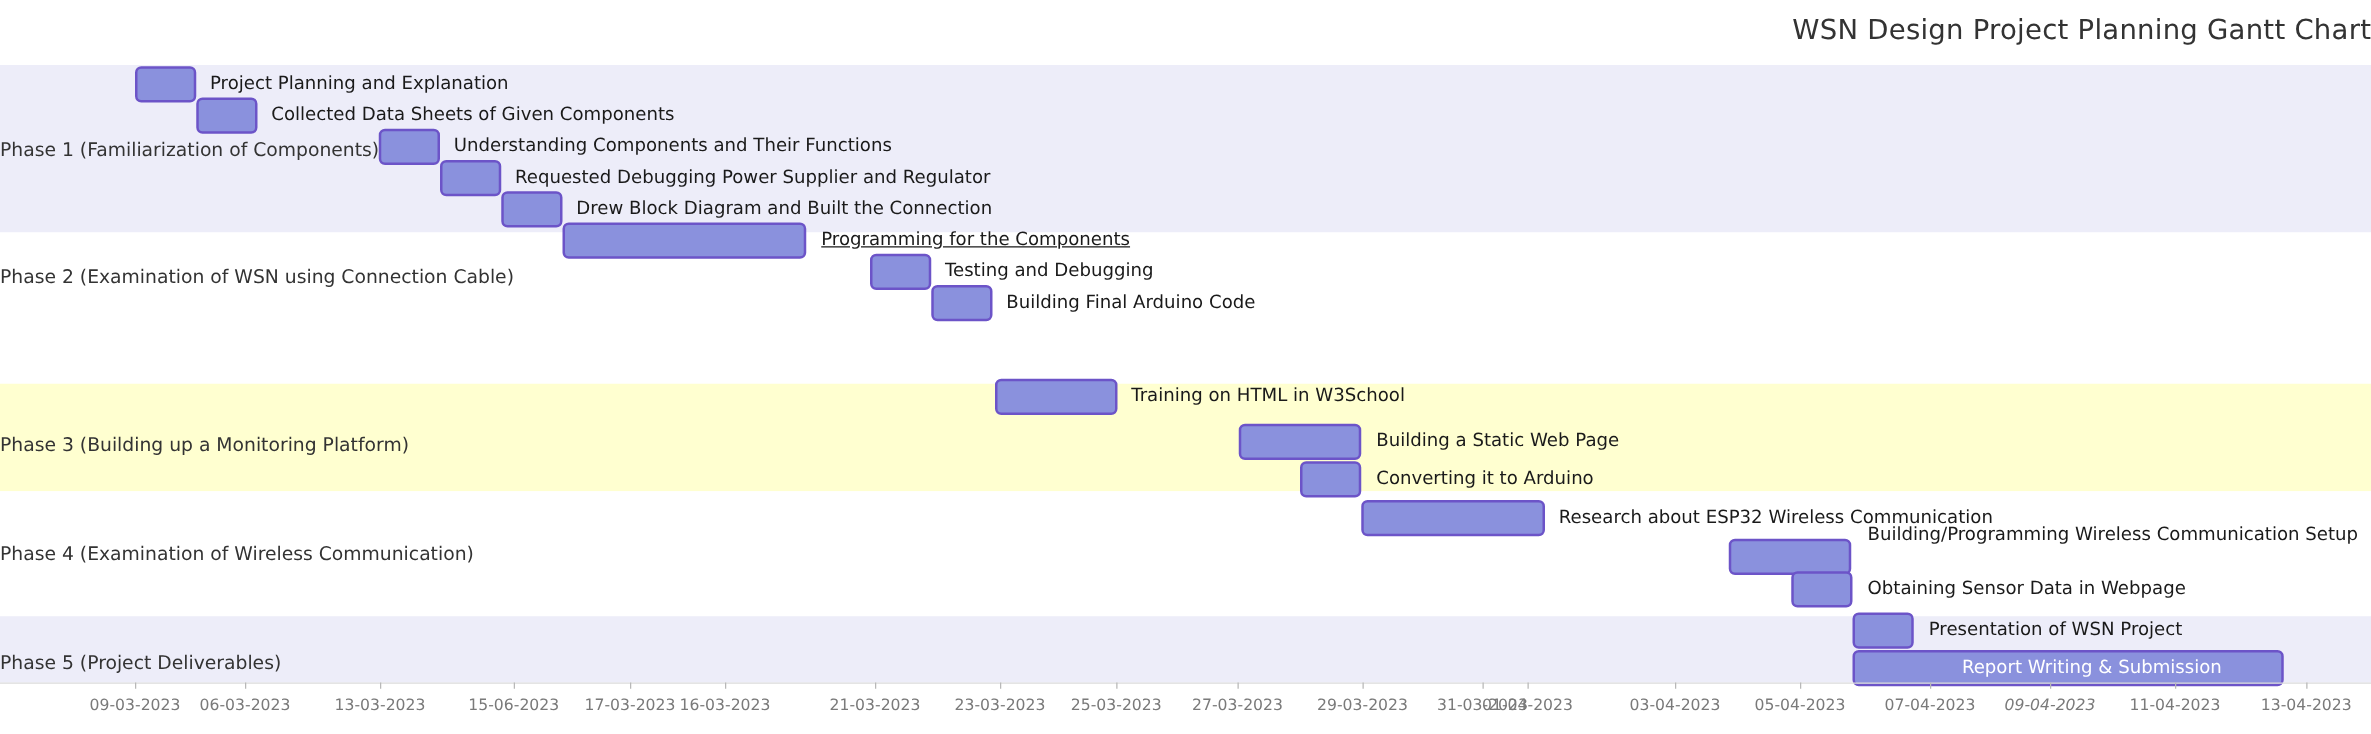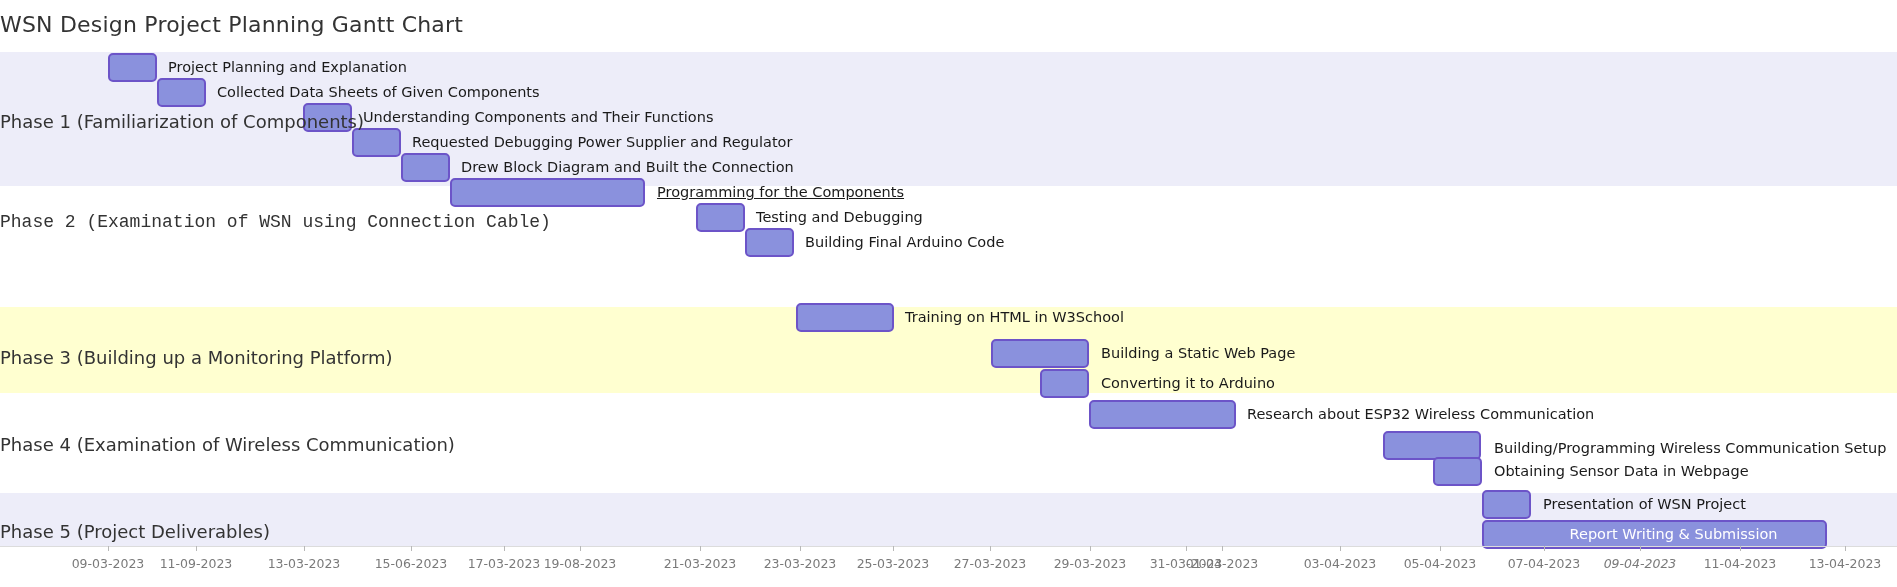--- a/index.html
+++ b/index.html
@@ -18,34 +18,34 @@
   #chart-root {
     position: relative;
     width: 1897px;
     height: 587px;
   }
   #chart-title {
     position: absolute;
     left: 0;
     top: 12px;
     width: 1897px;
-    text-align: left;
+    text-align: right;
     font-size: 22px;
     font-weight: 400;
     color: #333333;
     letter-spacing: 0.2px;
   }
   .section-band {
     position: absolute;
     left: 0;
     width: 1897px;
   }
   .section-label {
     position: absolute;
-    font-size: 18px;
+    font-size: 15px;
     color: #333333;
     white-space: nowrap;
   }
   .task-bar {
     position: absolute;
     height: 29px;
     background: #8a91dd;
     border: 2px solid #6c54c8;
     border-radius: 5px;
     box-sizing: border-box;
@@ -119,50 +119,50 @@
       <div class="task-label" style="top: 228px; left: 805px;">Building Final Arduino Code</div>
       <div class="task-bar" style="left: 796px; top: 303px; width: 98px;"></div>
       <div class="task-label" style="top: 303px; left: 905px;">Training on HTML in W3School</div>
       <div class="task-bar" style="left: 991px; top: 339px; width: 98px;"></div>
       <div class="task-label" style="top: 339px; left: 1101px;">Building a Static Web Page</div>
       <div class="task-bar" style="left: 1040px; top: 369px; width: 49px;"></div>
       <div class="task-label" style="top: 369px; left: 1101px;">Converting it to Arduino</div>
       <div class="task-bar" style="left: 1089px; top: 400px; width: 147px;"></div>
       <div class="task-label" style="top: 400px; left: 1247px;">Research about ESP32 Wireless Communication</div>
       <div class="task-bar" style="left: 1383px; top: 431px; width: 98px;"></div>
-      <div class="task-label" style="top: 434px; left: 1494px;">Building/Programming Wireless Communication Setup</div>
+      <div class="task-label" style="top: 414px; left: 1494px;">Building/Programming Wireless Communication Setup</div>
       <div class="task-bar" style="left: 1433px; top: 457px; width: 49px;"></div>
       <div class="task-label" style="top: 457px; left: 1494px;">Obtaining Sensor Data in Webpage</div>
       <div class="task-bar" style="left: 1482px; top: 490px; width: 49px;"></div>
       <div class="task-label" style="top: 490px; left: 1543px;">Presentation of WSN Project</div>
       <div class="task-bar" style="left: 1482px; top: 520px; width: 345px;"></div>
       <div class="task-label inside" style="top: 520px; left: 1482px; width: 383px;">Report Writing &amp; Submission</div>
     </div>
   <div id="labels">
       <div class="section-label" style="left: 0px; width: 258px; top: 111px;">Phase 1 (Familiarization of Components)</div>
-      <div class="section-label" style="left: 0px; width: 360px; top: 212px; font-family: Liberation Mono, monospace;">Phase 2 (Examination of WSN using Connection Cable)</div>
+      <div class="section-label" style="left: 0px; width: 360px; top: 212px;">Phase 2 (Examination of WSN using Connection Cable)</div>
       <div class="section-label" style="left: 0px; width: 296px; top: 347px;">Phase 3 (Building up a Monitoring Platform)</div>
       <div class="section-label" style="left: 0px; width: 344px; top: 434px;">Phase 4 (Examination of Wireless Communication)</div>
       <div class="section-label" style="left: 0px; width: 211px; top: 521px;">Phase 5 (Project Deliverables)</div>
     </div>
 
   <div class="axis-line"></div>
   <div id="axis">
       <div class="tick-mark" style="left: 108px;"></div>
       <div class="tick-label" style="left: 108px;">09-03-2023</div>
       <div class="tick-mark" style="left: 196px;"></div>
-      <div class="tick-label" style="left: 196px;">11-09-2023</div>
+      <div class="tick-label" style="left: 196px;">06-03-2023</div>
       <div class="tick-mark" style="left: 304px;"></div>
       <div class="tick-label" style="left: 304px;">13-03-2023</div>
       <div class="tick-mark" style="left: 411px;"></div>
       <div class="tick-label" style="left: 411px;">15-06-2023</div>
       <div class="tick-mark" style="left: 504px;"></div>
       <div class="tick-label" style="left: 504px;">17-03-2023</div>
       <div class="tick-mark" style="left: 580px;"></div>
-      <div class="tick-label" style="left: 580px;">19-08-2023</div>
+      <div class="tick-label" style="left: 580px;">16-03-2023</div>
       <div class="tick-mark" style="left: 700px;"></div>
       <div class="tick-label" style="left: 700px;">21-03-2023</div>
       <div class="tick-mark" style="left: 800px;"></div>
       <div class="tick-label" style="left: 800px;">23-03-2023</div>
       <div class="tick-mark" style="left: 893px;"></div>
       <div class="tick-label" style="left: 893px;">25-03-2023</div>
       <div class="tick-mark" style="left: 990px;"></div>
       <div class="tick-label" style="left: 990px;">27-03-2023</div>
       <div class="tick-mark" style="left: 1090px;"></div>
       <div class="tick-label" style="left: 1090px;">29-03-2023</div>

